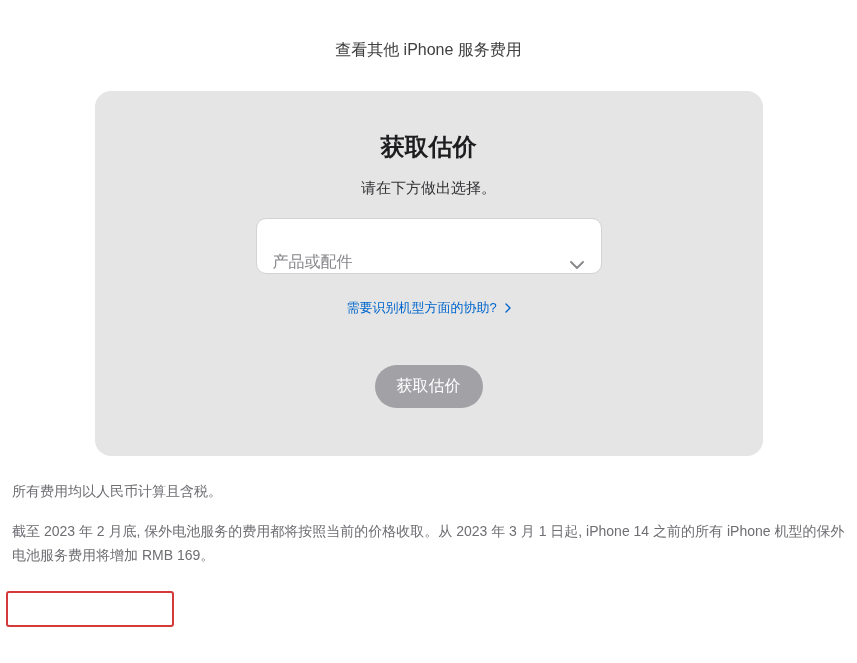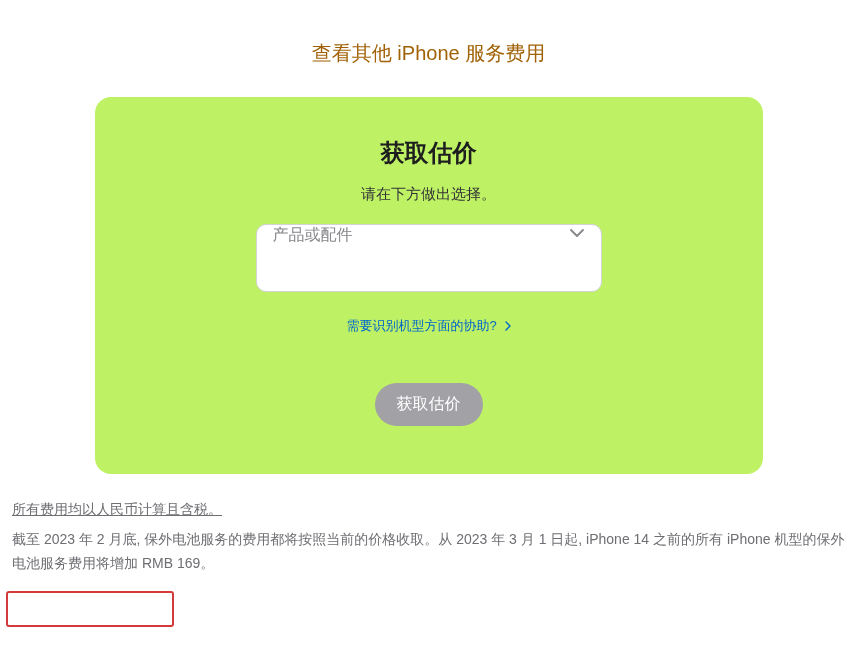--- a/index.html
+++ b/index.html
@@ -14,52 +14,52 @@
       width: 857px;
       height: 663px;
       position: relative;
     }
     .top-link {
       text-align: center;
       padding-top: 40px;
       padding-bottom: 30px;
     }
     .top-link a {
-      color: #a16207;
+      color: #404040;
       text-decoration: none;
-      font-size: 20px;
+      font-size: 16px;
     }
     .card {
-      background: #bef264;
+      background: #e5e5e5;
       border-radius: 16px;
       width: 668px;
       margin: 0 auto;
       padding: 40px 50px 48px 50px;
       text-align: center;
     }
     .card-title {
       font-size: 24px;
       font-weight: 600;
       color: #1d1d1f;
       margin-bottom: 16px;
     }
     .card-subtitle {
       font-size: 15px;
       color: #333336;
       margin-bottom: 20px;
     }
     .select-field {
       width: 346px;
-      height: 68px;
+      height: 56px;
       margin: 0 auto 24px auto;
       background: #ffffff;
       border: 1px solid #d2d2d7;
       border-radius: 10px;
       display: flex;
-      align-items: flex-start;
+      align-items: flex-end;
       justify-content: space-between;
       padding: 0 16px;
       cursor: pointer;
     }
     .select-placeholder {
       color: #86868b;
       font-size: 16px;
     }
     .chevron-icon {
       width: 16px;
@@ -88,22 +88,21 @@
       cursor: pointer;
       font-family: inherit;
     }
     .footer-text {
       padding: 24px 12px 0 12px;
       font-size: 14px;
       color: #6e6e73;
       line-height: 1.7;
     }
     .footer-para1 {
-      margin-bottom: 6px;
-      text-decoration: underline;
+      margin-bottom: 16px;
     }
     .footer-para2 {
       position: relative;
     }
     .highlight-box {
       position: absolute;
       border: 2px solid #d43a3a;
       border-radius: 3px;
       left: 6px;
       top: 591px;

